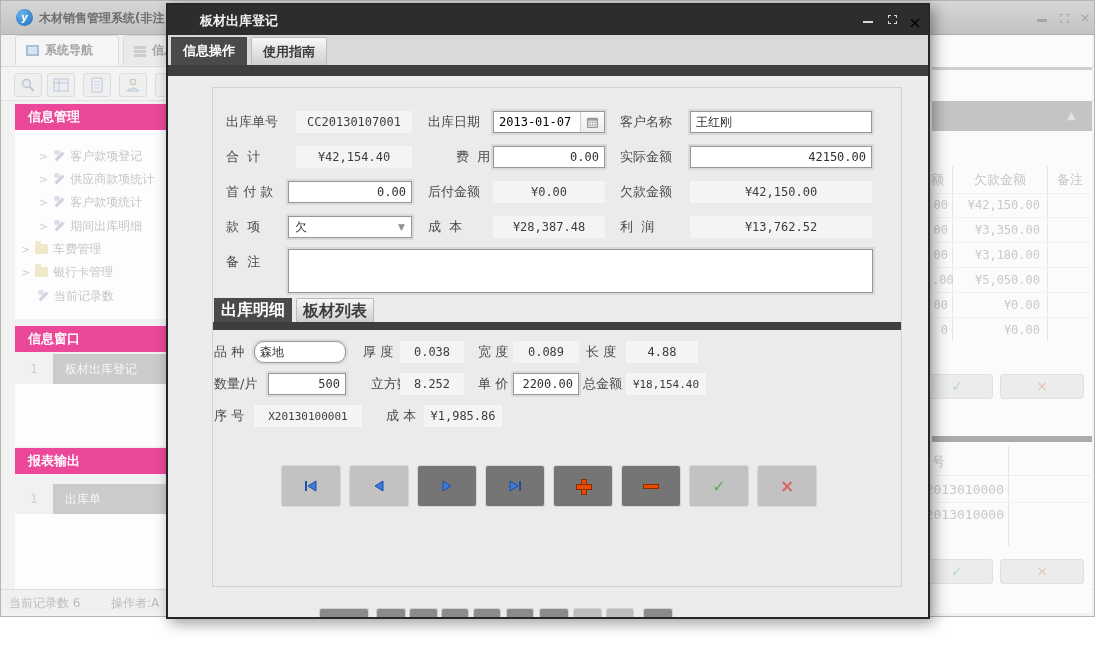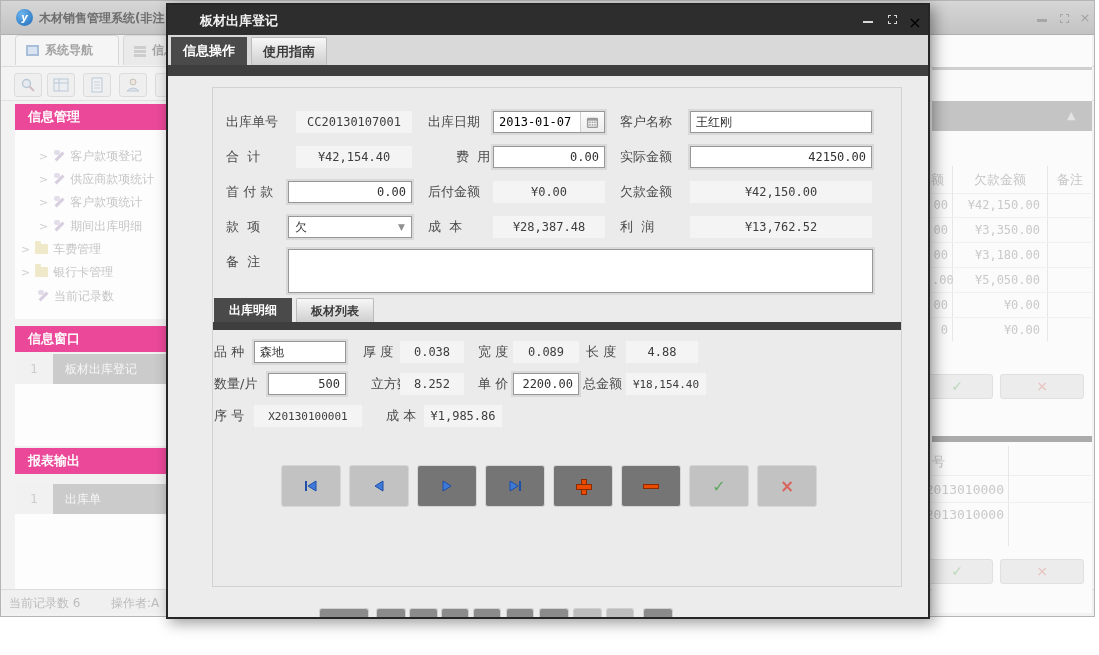--- a/index.html
+++ b/index.html
@@ -73,21 +73,21 @@
   .ro { height:22px; background:#f4f4f4; display:flex; align-items:center; justify-content:center;
         font-family:"DejaVu Sans Mono","Liberation Mono",monospace; font-size:12px; color:#3d3d3d; }
   input.tb, textarea.tb { border:1px solid #979797; box-shadow:0 0 0 2px #d9d9d9; background:#fff;
         font-family:"DejaVu Sans Mono","Liberation Mono",monospace; font-size:12px; color:#2f2f2f; padding:0 5px; }
   input.tb { height:22px; }
   input.right { text-align:right; }
   .cal-btn { width:24px; height:20px; background:linear-gradient(#fdfdfd,#ececec); border-left:1px solid #cfcfcf; display:flex; align-items:center; justify-content:center; }
   .combo { height:22px; background:#fff; border:1px solid #979797; box-shadow:0 0 0 2px #d9d9d9; display:flex; align-items:center; justify-content:space-between; padding:0 6px; font-size:12px; color:#2f2f2f; }
   .combo .arr { color:#909090; font-size:9px; }
 
-  .sub-tab { top:293px; height:24px; font-size:12px; font-weight:bold; text-align:center; line-height:24px; }
+  .sub-tab { top:293px; height:24px; font-size:16px; font-weight:bold; text-align:center; line-height:24px; }
 
   .nav-btn { top:460px; width:60px; height:42px; border-radius:3px; border:1px solid #d6d6d6; display:flex; align-items:center; justify-content:center; }
   .nav-light { background:#c2c2c2; }
   .nav-dark { background:#757575; }
   .glyph-check { color:#5ea75e; font-size:16px; font-weight:bold; }
   .glyph-x { color:#d9645c; font-size:17px; font-weight:bold; }
   .plus-icon { position:relative; width:16px; height:16px; }
   .plus-icon::before { content:""; position:absolute; left:6px; top:1px; width:4px; height:14px; background:#e84a00; border:1px solid #8a2a00; }
   .plus-icon::after { content:""; position:absolute; left:1px; top:6px; width:14px; height:4px; background:#e84a00; border:1px solid #8a2a00; }
   .minus-icon { width:16px; height:5px; background:#e84a00; border:1px solid #8a2a00; }
@@ -331,21 +331,21 @@
   <div class="abs ro" style="left:522px; top:211px; width:182px;">¥13,762.52</div>
 
   <div class="abs flbl" style="left:58px; top:246px;">备  注</div>
   <textarea class="abs tb" style="left: 120px; top: 244px; width: 585px; height: 44px; resize: none;"></textarea>
 
   <div class="abs sub-tab" style="left:46px; width:78px; background:#4a4a4a; color:#fff;">出库明细</div>
   <div class="abs sub-tab" style="left:128px; width:78px; background:linear-gradient(#f7f7f7,#cfcfcf); color:#3c3c3c; border:1px solid #bbb; border-bottom:none; border-radius:2px 2px 0 0;">板材列表</div>
   <div class="abs darkbar" style="left:45px; top:317px; width:688px; height:8px;"></div>
 
   <div class="abs flbl" style="left:46px; top:336px;">品 种</div>
-  <input class="abs tb" style="left: 86px; top: 336px; width: 92px;" value="森地">
+  <input class="abs tb" style="left: 86px; top: 336px; width: 92px; border-radius: 10px;" value="森地">
   <div class="abs flbl" style="left:195px; top:336px;">厚 度</div>
   <div class="abs ro" style="left:232px; top:336px; width:64px;">0.038</div>
   <div class="abs flbl" style="left:310px; top:336px;">宽 度</div>
   <div class="abs ro" style="left:345px; top:336px; width:66px;">0.089</div>
   <div class="abs flbl" style="left:418px; top:336px;">长 度</div>
   <div class="abs ro" style="left:458px; top:336px; width:72px;">4.88</div>
 
   <div class="abs flbl" style="left:46px; top:368px;">数量/片</div>
   <input class="abs tb right" style="left: 100px; top: 368px; width: 78px;" value="500">
   <div class="abs flbl" style="left:195px; top:368px;margin-left:8px;">立方数</div>

